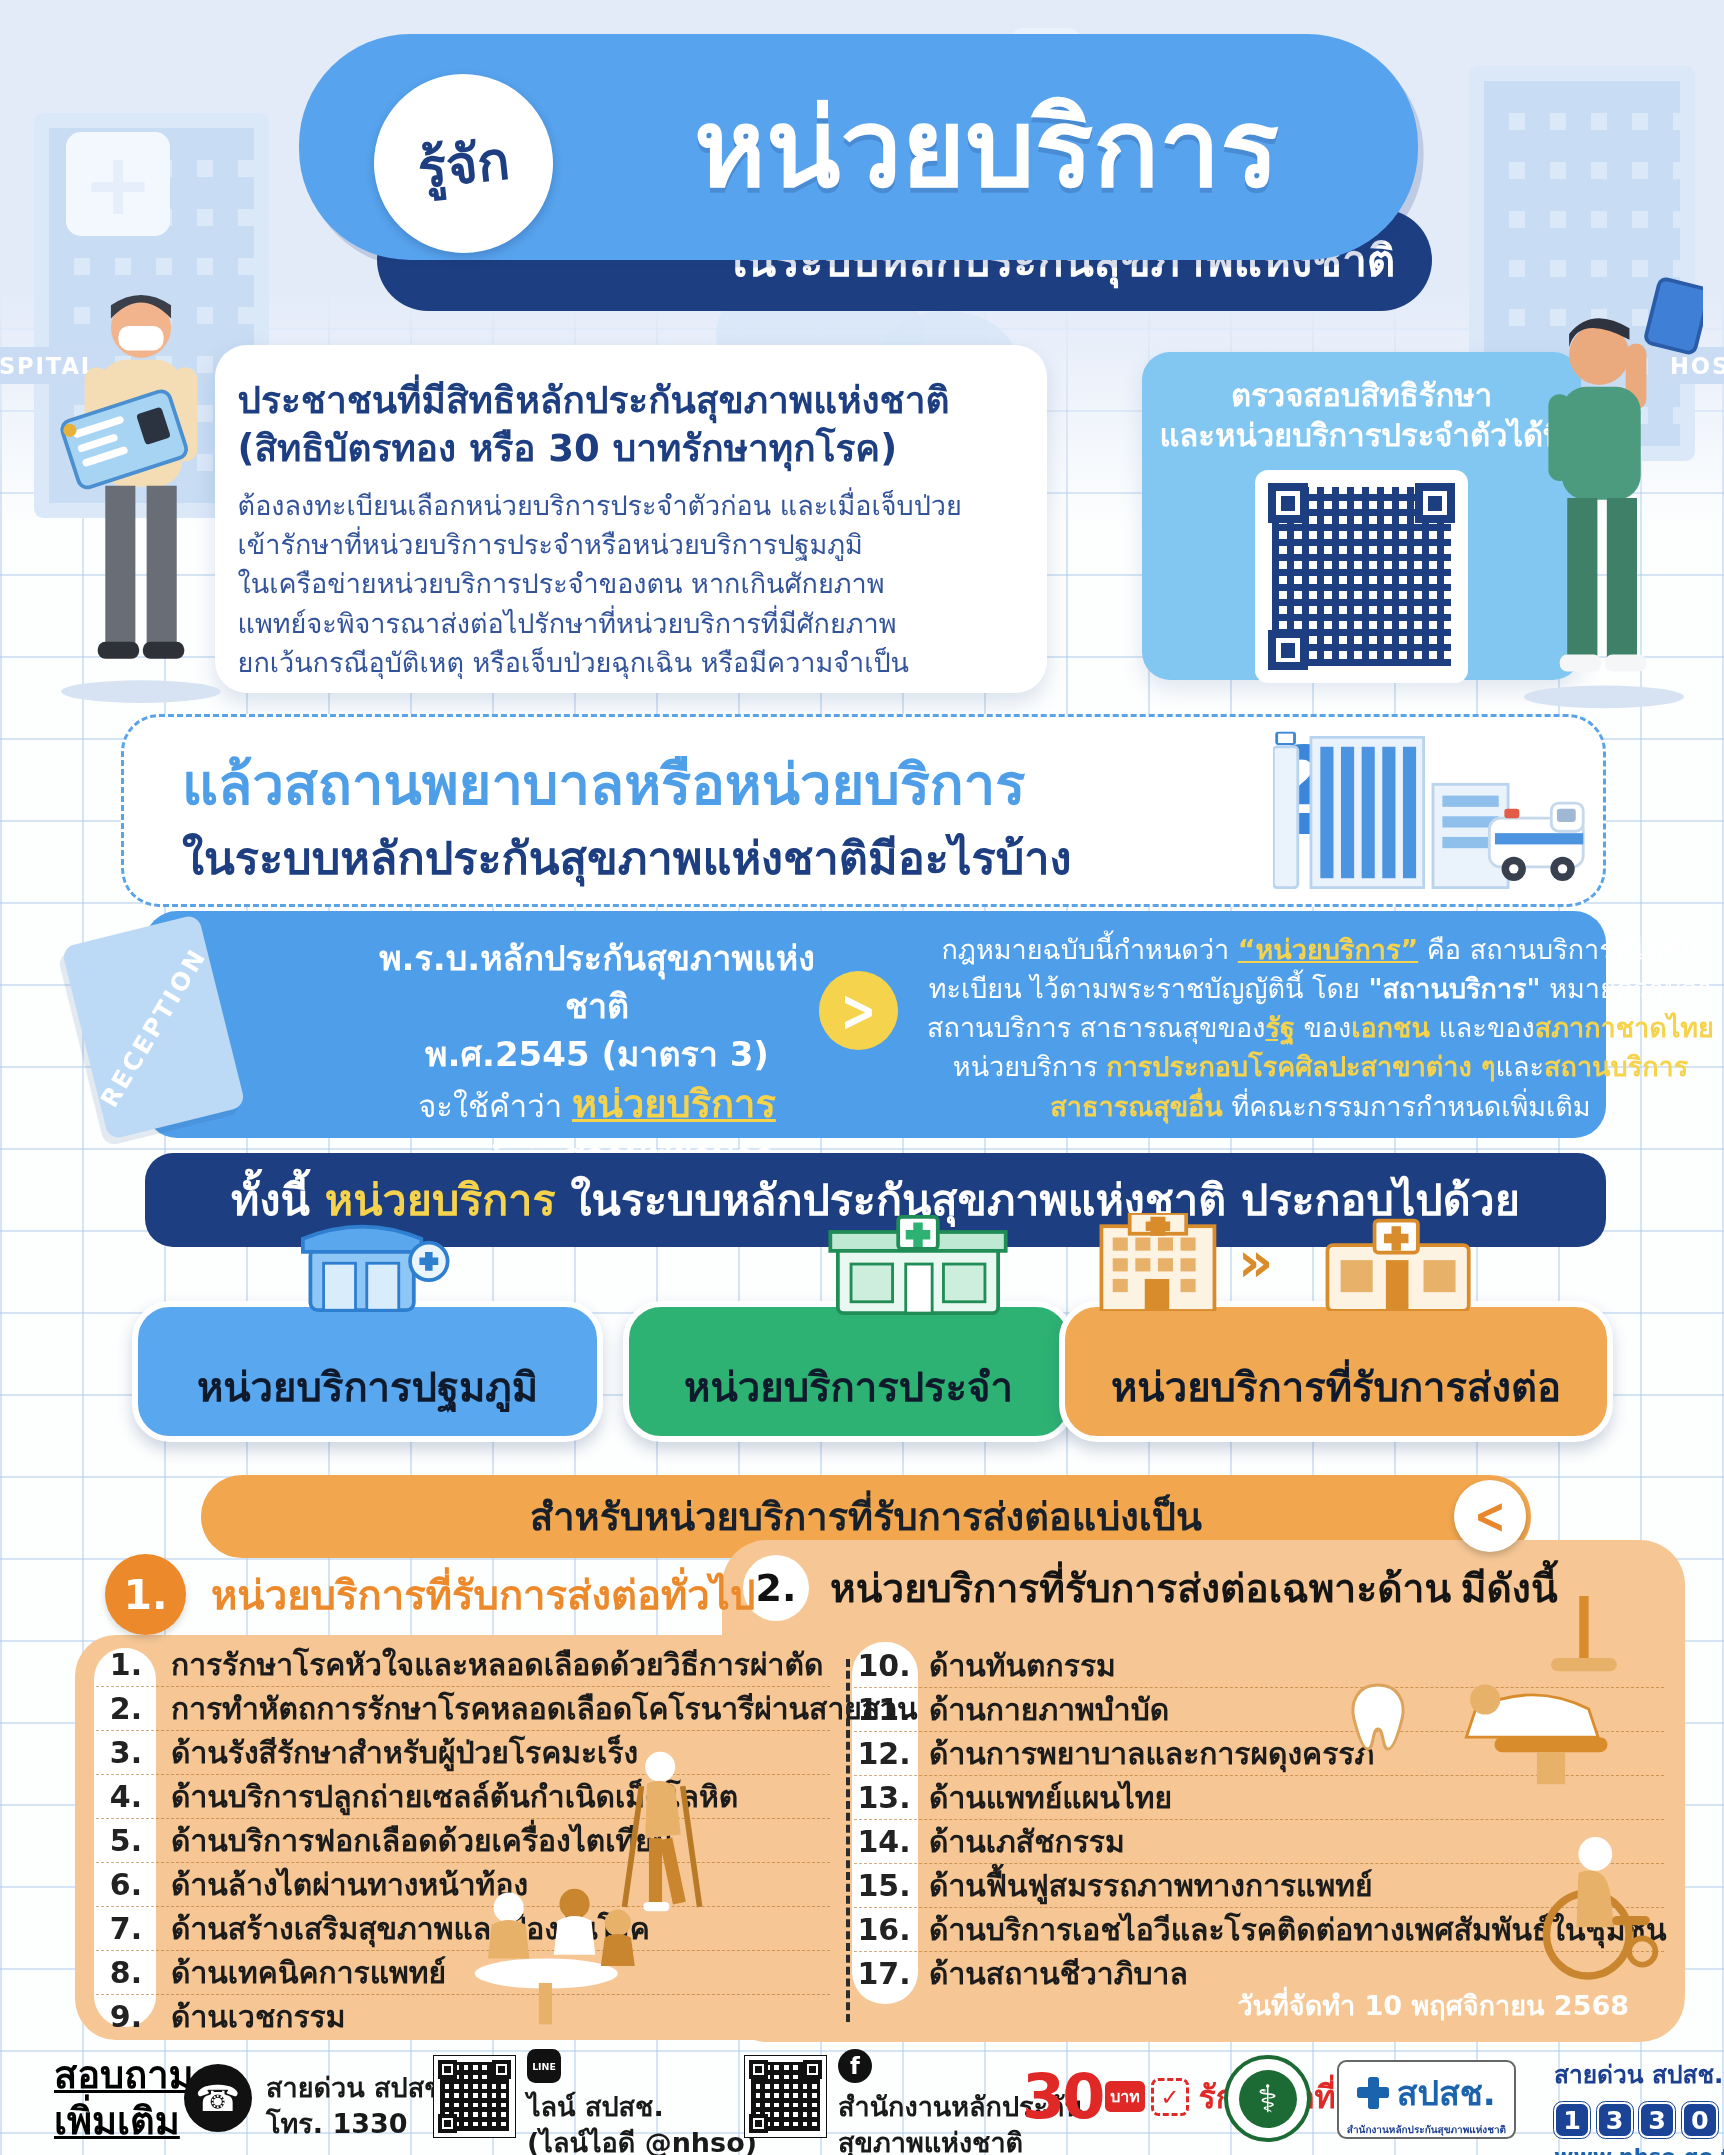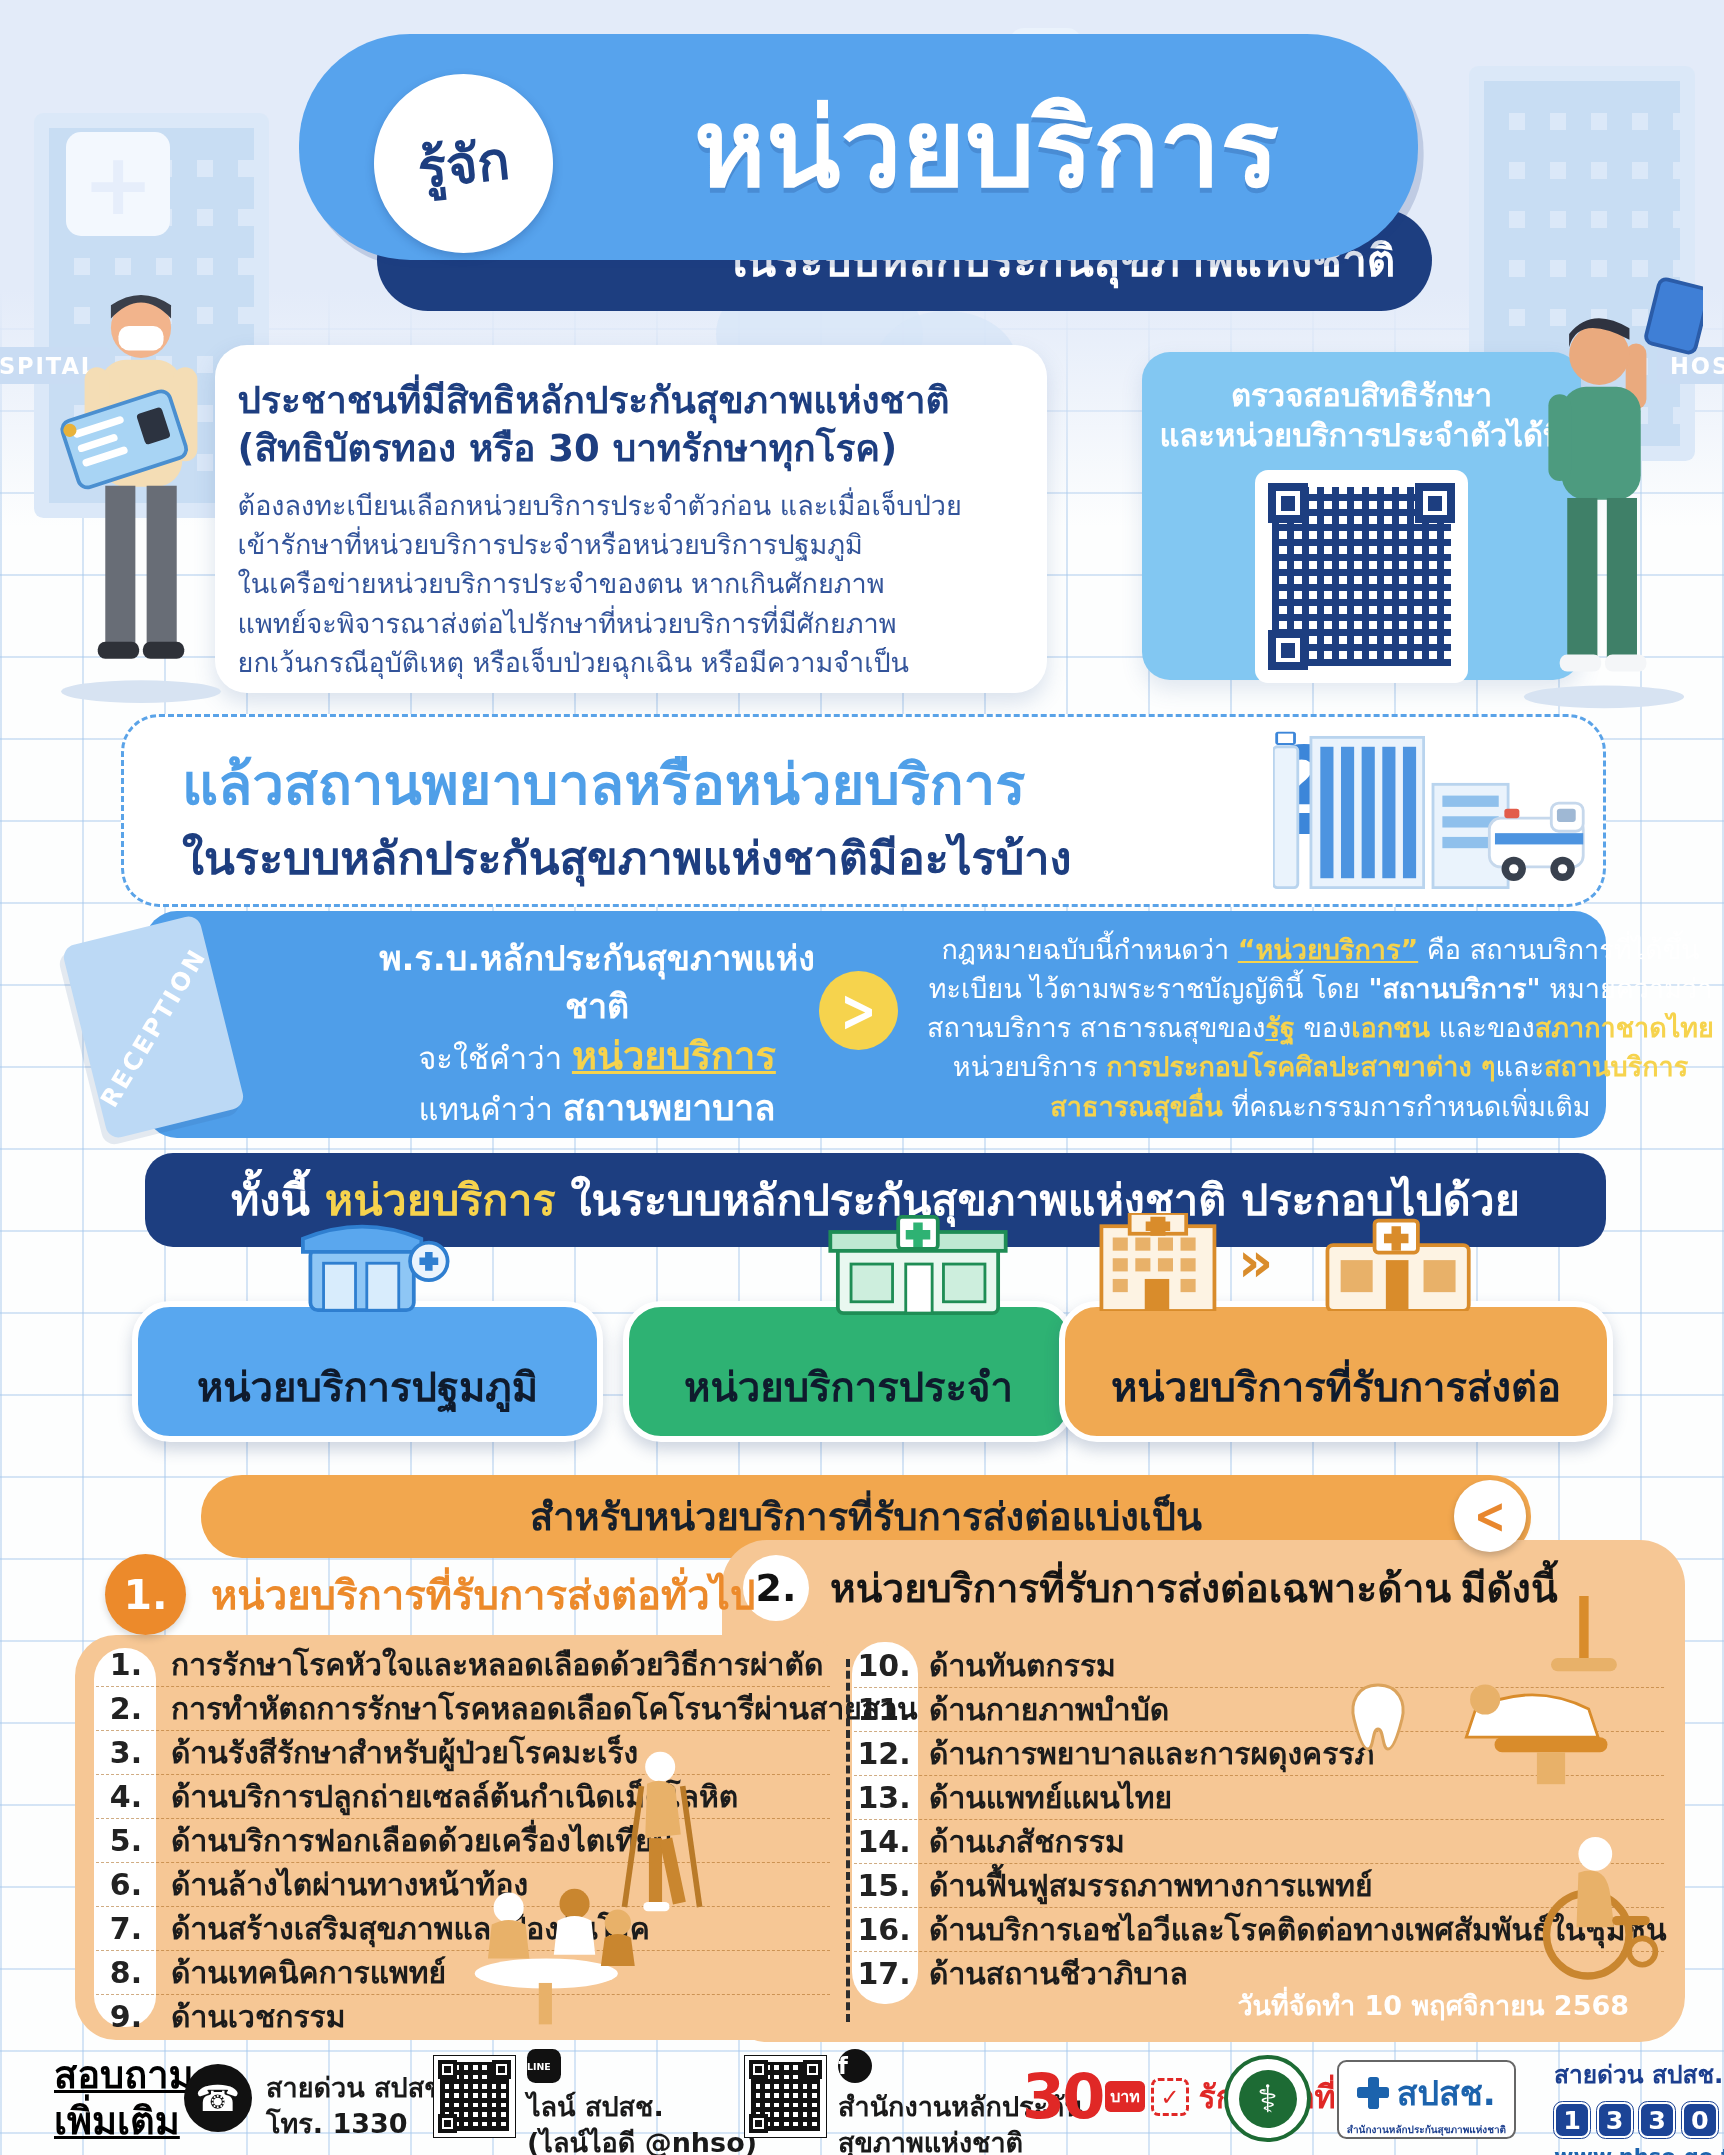--- a/index.html
+++ b/index.html
@@ -102,21 +102,21 @@
   .lrow .n{width:60px;text-align:center;font-size:30px;color:#222;font-weight:600;flex:0 0 60px;}
   .lrow .t{margin-left:15px;font-size:30px;color:#1c1c1c;font-weight:600;white-space:nowrap;}
   .lrow + .lrow{border-top:1.9px dashed rgba(170,104,30,.55);}
   .divider{position:absolute;z-index:3;left:846px;top:1659px;height:363px;border-left:4.7px dashed #2c2c2c;}
   .date-note{position:absolute;z-index:3;right:56px;bottom:15px;color:#fff;font-weight:700;font-size:27px;}
   .panel-art{position:absolute;z-index:2;}
   
   .ask{position:absolute;z-index:2;left:42px;top:2053px;color:#000;font-weight:900;font-size:38px;line-height:1.2;text-decoration:underline;margin-left:12px;}
   .fcircle{position:absolute;z-index:2;width:68px;height:68px;background:#111;border-radius:50%;display:flex;align-items:center;justify-content:center;color:#fff;}
   .ftext{position:absolute;z-index:2;font-size:27px;color:#1a1a1a;line-height:1.35;font-weight:600;}
-  .badge-sq{width:34px;height:34px;background:#111;border-radius:8.5px;color:#fff;display:flex;align-items:center;justify-content:flex-start;font-weight:900;}
+  .badge-sq{width:34px;height:34px;background:#111;border-radius:8.5px;color:#fff;display:flex;align-items:center;justify-content:center;font-weight:900;}
   .logo30{position:absolute;z-index:2;left:1022px;top:2060px;display:flex;align-items:center;}
   .logo30 .big{color:#e02826;font-weight:900;font-size:62px;letter-spacing:-2.8px;}
   .logo30 .tag{background:#e02826;color:#fff;font-weight:800;font-size:16px;border-radius:5.6px;padding:2.8px 5.6px;margin-left:1.9px;}
   .logo30 .chk{width:32px;height:32px;border:3.8px dashed #e02826;border-radius:7.5px;margin-left:5.6px;display:flex;align-items:center;justify-content:center;color:#e02826;font-weight:900;font-size:22.6px;}
   .logo30 .anyw{color:#e02826;font-weight:900;font-size:32px;margin-left:9.4px;}
   .seal{position:absolute;z-index:2;left:1224px;top:2055px;width:87px;height:87px;border-radius:50%;background:#fff;border:4.7px solid #1d6b34;
     display:flex;align-items:center;justify-content:center;box-sizing:border-box;}
   .seal .inner{width:58px;height:58px;border-radius:50%;background:#1d6b34;display:flex;align-items:center;justify-content:center;color:#fff;font-size:38px;}
   .nhso-box{position:absolute;z-index:2;left:1337px;top:2060px;width:179px;height:79px;background:#fff;border:2.8px solid #666;border-radius:9.4px;
     box-sizing:border-box;text-align:center;padding-top:3.8px;}
@@ -259,20 +259,21 @@
         <circle cx="308" cy="150" r="13" fill="#39414e"></circle>
           <circle cx="308" cy="150" r="5" fill="#fff"></circle>
         <rect x="246" y="86" width="16" height="10" rx="3" fill="#e25c4a"></rect>
       </g>
     </svg>
   </div>
 
   <div class="law">
     <div class="law-left">
       <div class="n">พ.ร.บ.หลักประกันสุขภาพแห่งชาติ</div>
+      <div class="n">พ.ศ.2545 (มาตรา 3)</div>
       <div><span>จะใช้คำว่า </span><span class="term-new">หน่วยบริการ</span></div>
       <div><span>แทนคำว่า </span><span class="term-old">สถานพยาบาล</span></div>
     </div>
     <div class="chev-circle">
         <span>&gt;</span>
       </div>
     <div class="law-right"><span>กฎหมายฉบับนี้กำหนดว่า </span><span class="yu">“หน่วยบริการ”</span><span> คือ สถานบริการที่ได้ขึ้นทะเบียน ไว้ตามพระราชบัญญัตินี้ โดย </span><span class="wb">"สถานบริการ"</span><span> หมายความว่า สถานบริการ สาธารณสุขของ</span><span class="yu">รัฐ</span><span> ของ</span><span class="y">เอกชน</span><span> และของ</span><span class="y">สภากาชาดไทย</span><span> หน่วยบริการ </span><span class="y">การประกอบโรคศิลปะสาขาต่าง ๆ</span><span>และ</span><span class="y">สถานบริการสาธารณสุขอื่น</span><span> ที่คณะกรรมการกำหนดเพิ่มเติม</span></div>
   </div>
   <div class="reception">
       <span>RECEPTION</span>

